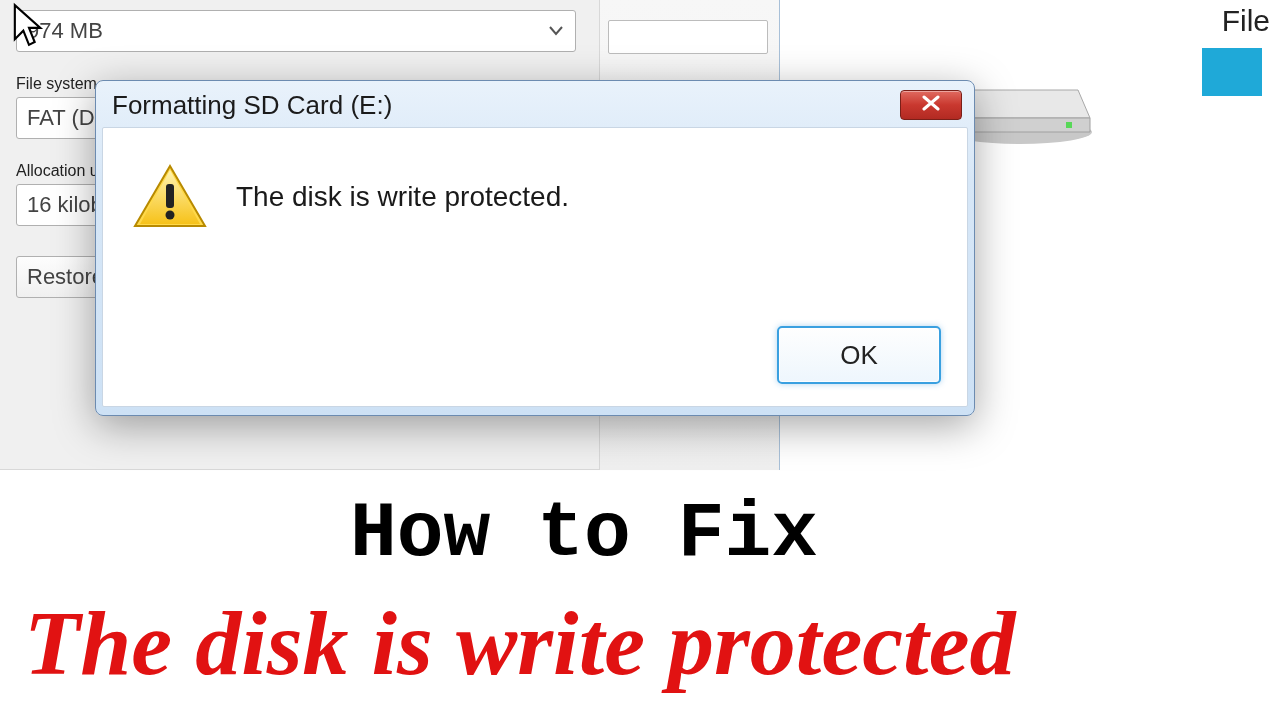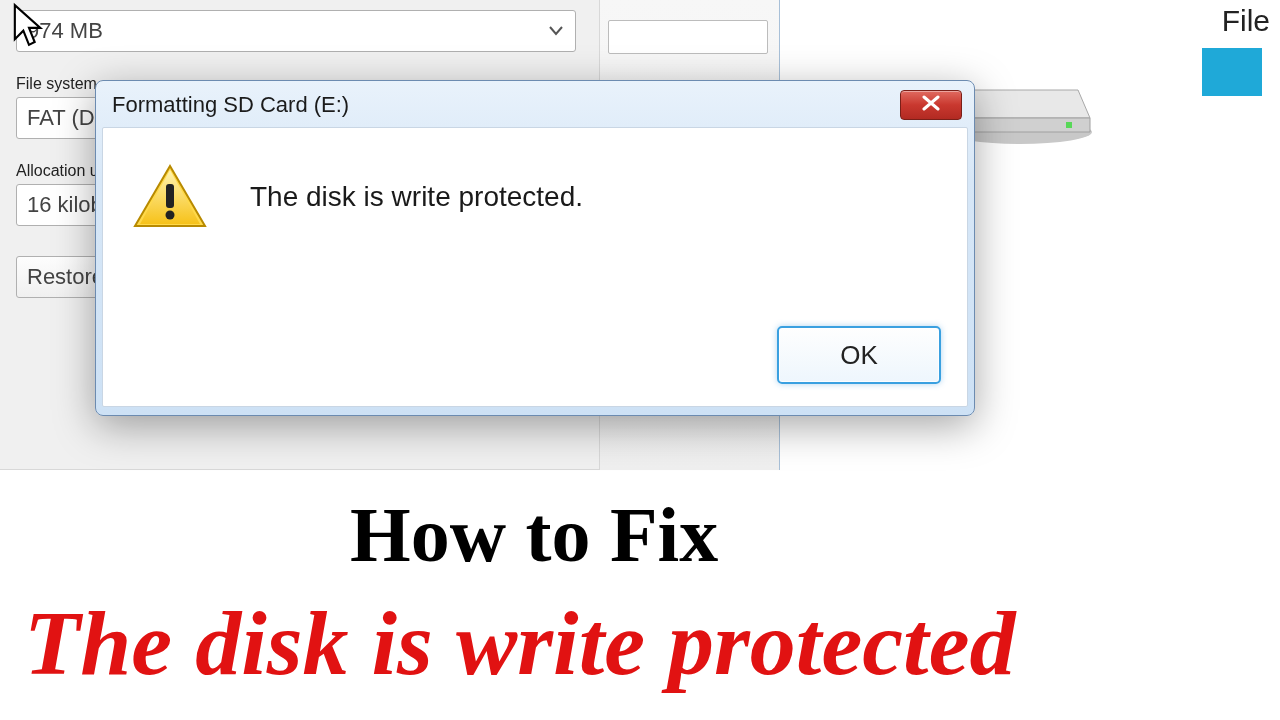--- a/index.html
+++ b/index.html
@@ -109,21 +109,21 @@
     box-shadow: 0 10px 40px rgba(0,0,0,.35);
     padding: 6px;
   }
   .titlebar {
     height: 36px;
     display: flex; align-items: center;
     padding: 0 6px 0 10px;
   }
   .titlebar .title {
     flex: 1;
-    font-size: 22px;
+    font-size: 26px;
     color: #1b1b1b;
   }
   .close-btn {
     width: 62px; height: 30px;
     background: linear-gradient(#e06a60,#c9382f 50%,#b22a22);
     border: 1px solid #7a1f18;
     border-radius: 4px;
     display: flex; align-items: center; justify-content: center;
     box-shadow: inset 0 1px 0 rgba(255,255,255,.4);
   }
@@ -132,21 +132,21 @@
     background: #ffffff;
     margin-top: 4px;
     height: 280px;
     border: 1px solid #c9d6e4;
     border-radius: 2px;
     position: relative;
   }
   .warn-row {
     position: absolute;
     left: 30px; top: 36px;
-    display: flex; align-items: center; gap: 43px;
+    display: flex; align-items: center; gap: 29px;
   }
   .warn-icon { width: 74px; height: 66px; }
   .msg {
     font-size: 28px;
     color: #1a1a1a;
   }
   .ok-btn {
     position: absolute;
     right: 26px; bottom: 22px;
     width: 164px; height: 58px;
@@ -159,21 +159,21 @@
     color: #222;
   }
 
   
   .caption1 {
     position: absolute;
     left: 350px; top: 490px;
     font-size: 78px;
     font-weight: 700;
     color: #000;
-    font-family: Liberation Serif, serif;
+    font-family: Liberation Mono, monospace;
   }
   .caption2 {
     position: absolute;
     left: 24px; top: 590px;
     font-size: 92px;
     font-weight: 700;
     color: #e11212;
     font-family: "Times New Roman", serif;
     white-space: nowrap;
     font-style: italic;

